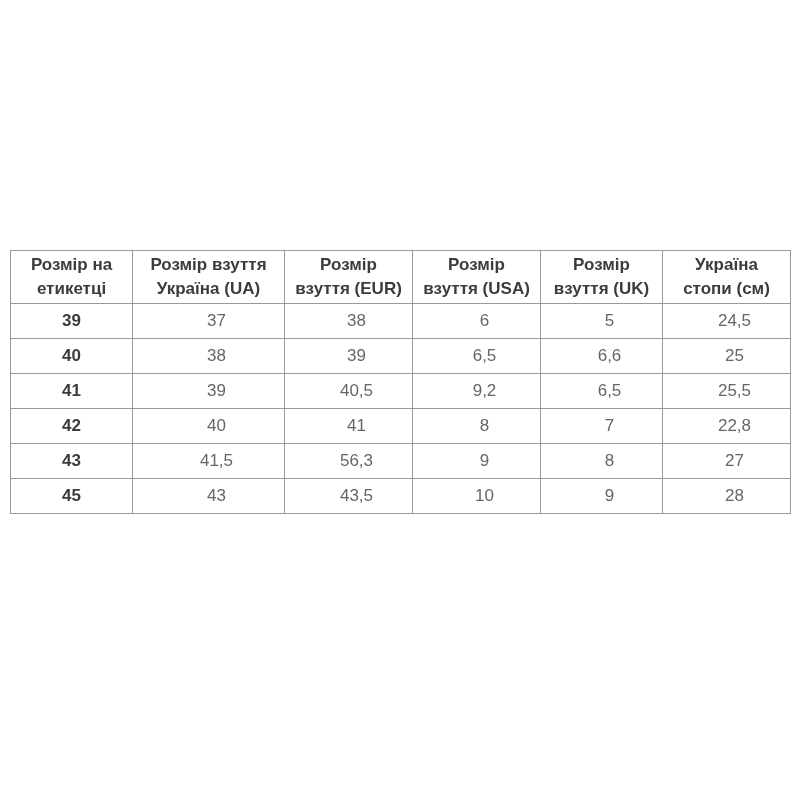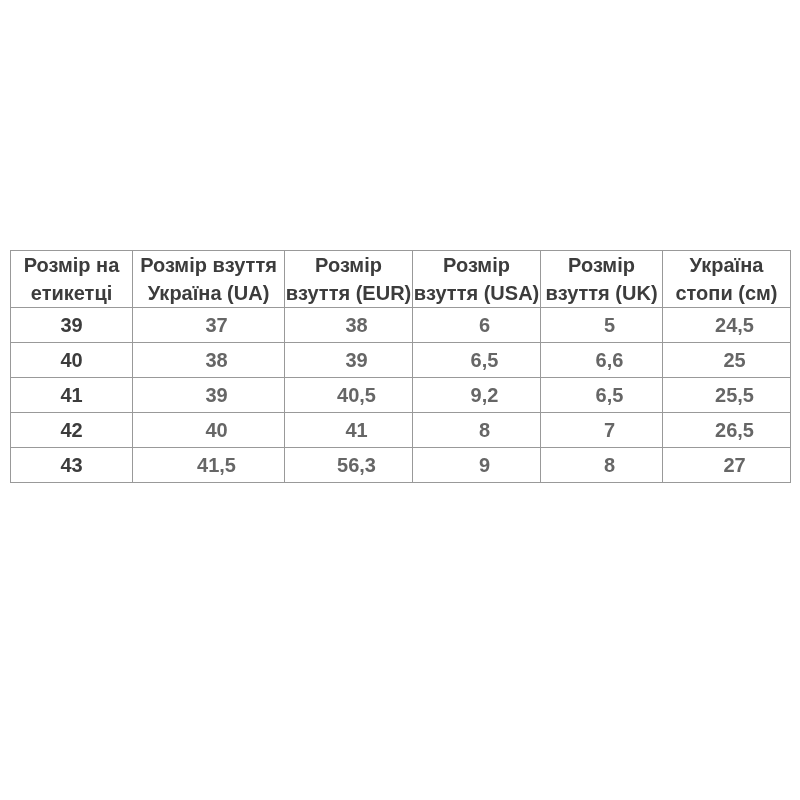--- a/index.html
+++ b/index.html
@@ -19,39 +19,39 @@
     top: 250px;
     width: 780px;
     border-collapse: collapse;
     table-layout: fixed;
   }
   .size-table th,
   .size-table td {
     border: 1px solid var(--border, #999999);
     text-align: center;
     vertical-align: middle;
-    font-size: 20px;
+    font-size: 17px;
     padding: 0;
     background: var(--bg, #ffffff);
   }
   .size-table thead th {
     height: 52px;
     font-weight: bold;
     color: var(--header-text, #3c3c3c);
     line-height: 1.4;
   }
   .size-table tbody tr {
     height: 35px;
   }
   .size-table tbody th {
     font-weight: bold;
     color: var(--row-label-text, #3c3c3c);
   }
   .size-table tbody td {
-    font-weight: bold;
+    font-weight: normal;
     color: var(--body-text, #666666);
     padding-left: 16px;
   }
   col.c1 { width: 122px; }
   col.c2 { width: 152px; }
   col.c3 { width: 128px; }
   col.c4 { width: 128px; }
   col.c5 { width: 122px; }
   col.c6 { width: 128px; }
 </style>
@@ -120,25 +120,33 @@
           <td>9,2</td>
           <td>6,5</td>
           <td>25,5</td>
         </tr>
         <tr>
           <th>42</th>
           <td>40</td>
           <td>41</td>
           <td>8</td>
           <td>7</td>
-          <td>26,5</td>
+          <td>22,8</td>
         </tr>
         <tr>
           <th>43</th>
           <td>41,5</td>
           <td>56,3</td>
           <td>9</td>
           <td>8</td>
           <td>27</td>
         </tr>
+        <tr>
+          <th>45</th>
+          <td>43</td>
+          <td>43,5</td>
+          <td>10</td>
+          <td>9</td>
+          <td>28</td>
+        </tr>
       </tbody>
   </table>
 </div>
 
 </body></html>

